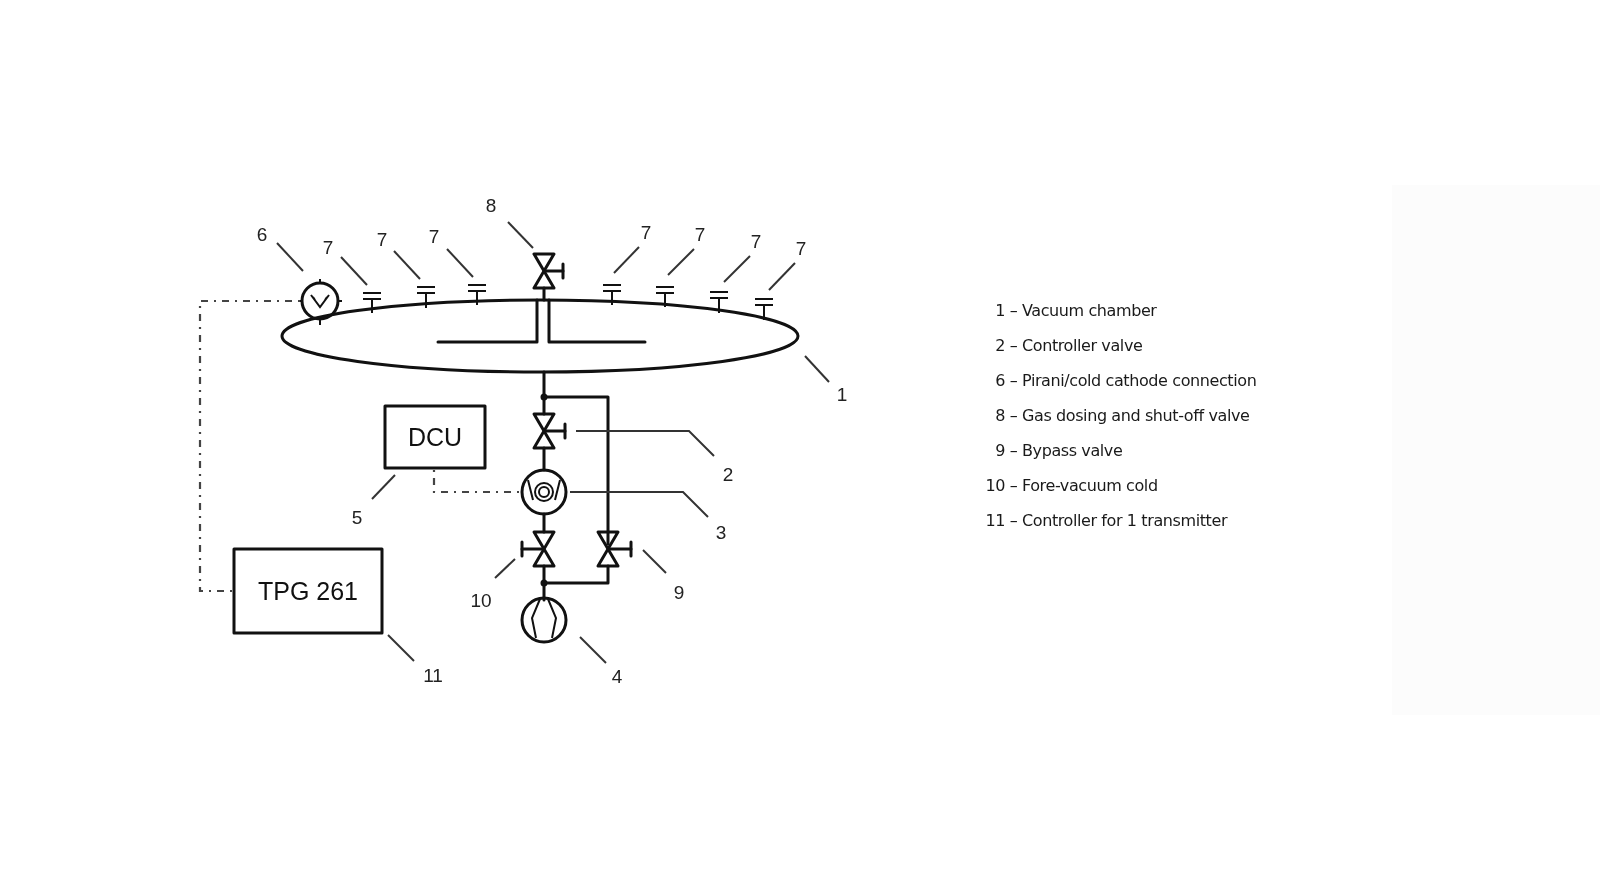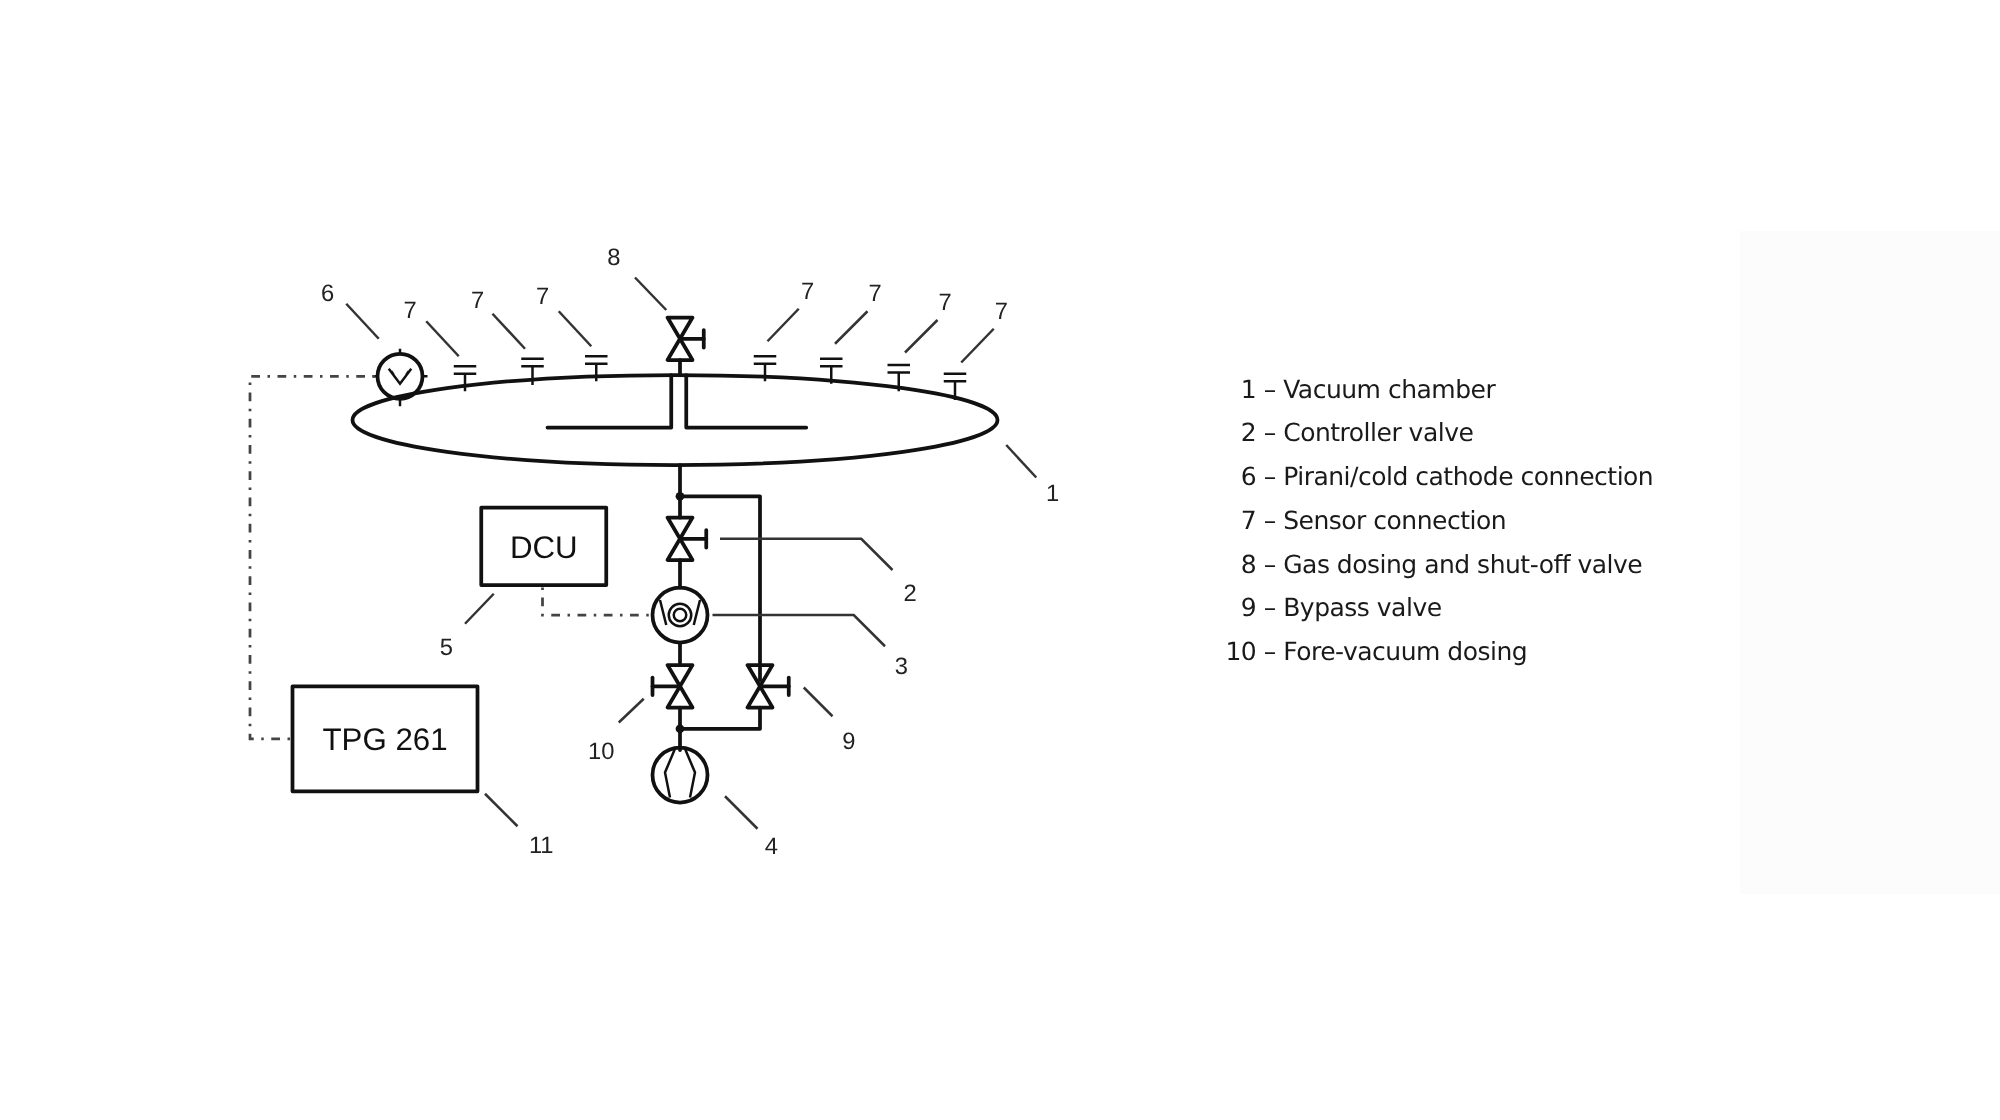--- a/index.html
+++ b/index.html
@@ -8,21 +8,21 @@
   #stage { position: absolute; left: 0; top: 0; width: 1600px; height: 896px; }
   .panel-bg { position: absolute; left: 1392px; top: 185px; width: 208px; height: 530px; background: #fcfcfc; }
   svg text { font-family: "Liberation Sans", sans-serif; fill: #222; }
   .lbl { font-size: 19px; }
   .box-txt { font-size: 25px; fill: #111; }
   .stroke { stroke: #111; fill: none; stroke-width: 3; stroke-linecap: round; stroke-linejoin: round; }
   .thin { stroke: #111; fill: none; stroke-width: 2; }
   .leader { stroke: #333; fill: none; stroke-width: 2; }
   .dash { stroke: #444; fill: none; stroke-width: 2.2; stroke-dasharray: 2 6 7 6; }
   .legend { position: absolute; left: 978px; top: 296px; font-family: "DejaVu Sans", sans-serif;
-            font-size: 20px; color: #1a1a1a; letter-spacing: -0.4px; }
+            font-size: 16px; color: #1a1a1a; letter-spacing: -0.4px; }
   .legend-row { height: 35px; line-height: 30px; white-space: nowrap; }
   .num { display: inline-block; width: 41px; text-align: right; margin-left: -14px; }
 </style>
 </head>
 <body>
 
 <div id="stage">
   <div class="panel-bg"></div>
 
   <svg width="1600" height="896" viewBox="0 0 1600 896" style="position:absolute;left:0;top:0">
@@ -174,18 +174,18 @@
     <text x="679" y="599" text-anchor="middle" class="lbl">9</text>
     <text x="481" y="607" text-anchor="middle" class="lbl">10</text>
     <text x="433" y="682" text-anchor="middle" class="lbl">11</text>
     <text x="617" y="683" text-anchor="middle" class="lbl">4</text>
   </svg>
 
   <div class="legend">
     <div class="legend-row"><span class="num">1</span> <span>–</span> <span>Vacuum chamber</span></div>
     <div class="legend-row"><span class="num">2</span> <span>–</span> <span>Controller valve</span></div>
     <div class="legend-row"><span class="num">6</span> <span>–</span> <span>Pirani/cold cathode connection</span></div>
-    <div class="legend-row"><span class="num">7</span> <span>–</span> <span>Sensor connection</span></div>
     <div class="legend-row"><span class="num">8</span> <span>–</span> <span>Gas dosing and shut-off valve</span></div>
     <div class="legend-row"><span class="num">9</span> <span>–</span> <span>Bypass valve</span></div>
-    <div class="legend-row"><span class="num">10</span> <span>–</span> <span>Fore-vacuum dosing</span></div>
+    <div class="legend-row"><span class="num">10</span> <span>–</span> <span>Fore-vacuum cold</span></div>
+    <div class="legend-row"><span class="num">11</span> <span>–</span> <span>Controller for 1 transmitter</span></div>
   </div>
 </div>
 
 </body></html>

